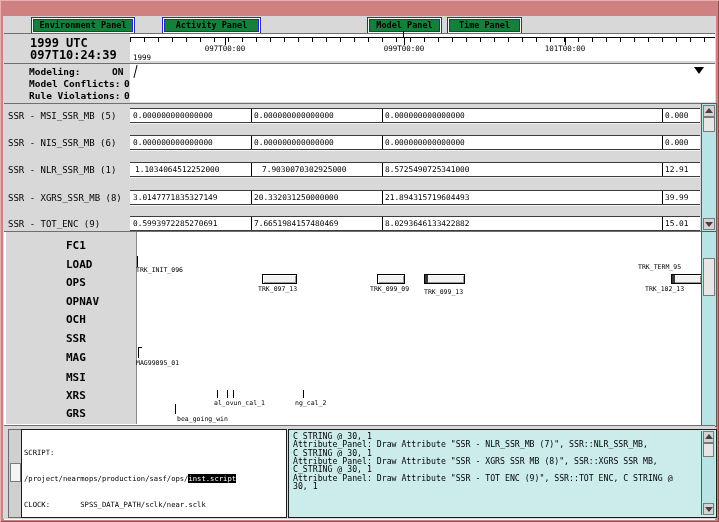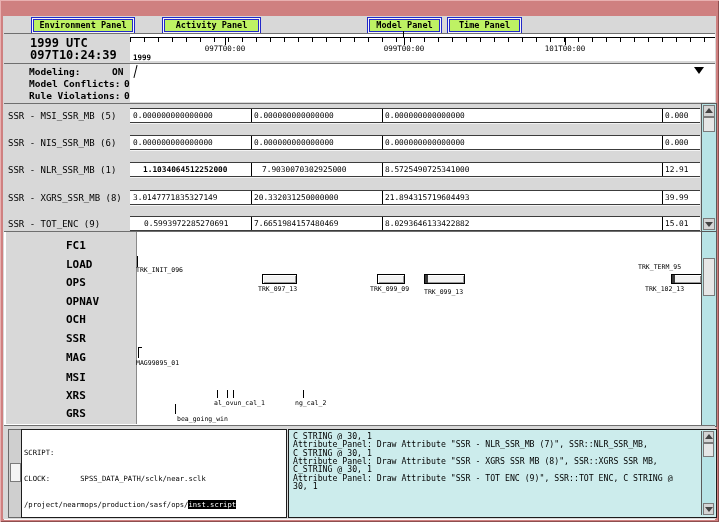--- a/index.html
+++ b/index.html
@@ -12,21 +12,21 @@
             border-top:1px solid #e2a3a3;border-bottom:1px solid #8f4444;}
   .tb-title{position:absolute;left:20px;right:34px;top:0;height:13px;text-align:center;
             color:#fff;font-size:9px;font-weight:bold;line-height:13px;white-space:nowrap;}
   .tb-box{position:absolute;top:0;height:12px;background:#c96565;border:1px solid #8f4444;box-shadow:inset 1px 1px 0 #e2a3a3;}
   .tb-glyph-bar{position:absolute;left:2px;right:2px;top:5px;height:2px;background:#7d3a3a;box-shadow:0 1px 0 #e2a3a3;}
   .tb-glyph-sq{position:absolute;left:3px;top:3px;width:6px;height:6px;border:1px solid #7d3a3a;}
   .tb-glyph-dot{position:absolute;left:4px;top:4px;width:3px;height:3px;background:#7d3a3a;}
   
   #content{position:absolute;left:3px;top:16px;width:713px;height:503px;background:#d8d8d8;}
   
-  .panel-btn{position:absolute;top:17px;height:15px;background:#bef264;border:1px solid #2228c8;
+  .panel-btn{position:absolute;top:17px;height:15px;background:#15803d;border:1px solid #2228c8;
              box-shadow:inset 0 0 0 1px #f6f6f6, inset 0 0 0 2px #2228c8;
              font-size:8.5px;font-weight:bold;text-align:center;line-height:14px;cursor:pointer;white-space:nowrap;}
   .section{position:absolute;left:4px;width:711px;background:#d8d8d8;border-top:1px solid #6f6f6f;border-bottom:1px solid #fafafa;}
   
   .ruler-white{position:absolute;background:#ffffff;}
   .ruler-line{position:absolute;height:1px;background:#000;}
   .ruler-ticks{position:absolute;height:4px;
     background:repeating-linear-gradient(90deg,#000 0 1px,transparent 1px 14px);}
   .major-tick{position:absolute;width:1px;height:8px;background:#000;}
   .tick-label{position:absolute;font-size:7.5px;transform:translateX(-50%);white-space:nowrap;}
@@ -85,21 +85,21 @@
   <div class="big-time" style="left:30px;top:36px;">1999 UTC</div>
   <div class="big-time" style="left:30px;top:48px;">097T10:24:39</div>
   <div class="ruler-line" style="left:130px;top:37px;width:585px;"></div>
   <div class="ruler-ticks" style="left:130px;top:38px;width:585px;"></div>
   <div class="major-tick" style="left:225px;top:37px;"></div>
   <div class="major-tick" style="left:404px;top:37px;"></div>
   <div class="major-tick" style="left:565px;top:37px;"></div>
   <div class="tick-label" style="left:225px;top:44px;">097T00:00</div>
   <div class="tick-label" style="left:404px;top:44px;">099T00:00</div>
   <div class="tick-label" style="left:565px;top:44px;">101T00:00</div>
-  <div class="small-label" style="left:133px;top:53px;font-weight:bold;">1999</div>
+  <div class="small-label" style="left:133px;top:53px;">1999</div>
   <div class="abs" style="left:403px;top:31px;width:1px;height:7px;background:#000;"></div>
 
   <div class="section" style="top:63px;height:40px;"></div>
   <div class="ruler-white" style="left:130px;top:64px;width:585px;height:38px;"></div>
   <div class="mod-line" style="left:29px;top:66px;">Modeling:</div>
   <div class="mod-line" style="left:112px;top:66px;">ON</div>
   <div class="mod-line" style="left:29px;top:78px;">Model Conflicts:</div>
   <div class="mod-line" style="left:124px;top:78px;">0</div>
   <div class="mod-line" style="left:29px;top:90px;">Rule Violations:</div>
   <div class="mod-line" style="left:124px;top:90px;">0</div>
@@ -125,21 +125,21 @@
     <span class="sep" style="left:121px;"></span>
     <span class="av" style="left:124px;">0.000000000000000</span>
     <span class="sep" style="left:252px;"></span>
     <span class="av" style="left:255px;">0.000000000000000</span>
     <span class="sep" style="left:532px;"></span>
     <span class="av" style="left:535px;">0.000</span>
   </div>
 
   <div class="attr-label" style="top:165px;">SSR - NLR_SSR_MB (1)</div>
   <div class="attr-strip" style="top:162px;">
-    <span class="av" style="left:13px;font-weight:bold;">1.1034064512252000</span>
+    <span class="av" style="left:5px;">1.1034064512252000</span>
     <span class="sep" style="left:121px;"></span>
     <span class="av" style="left:124px;margin-left:8px;">7.9030070302925000</span>
     <span class="sep" style="left:252px;"></span>
     <span class="av" style="left:255px;">8.5725490725341000</span>
     <span class="sep" style="left:532px;"></span>
     <span class="av" style="left:535px;">12.91</span>
   </div>
 
   <div class="attr-label" style="top:193px;">SSR - XGRS_SSR_MB (8)</div>
   <div class="attr-strip" style="top:190px;">
@@ -147,21 +147,21 @@
     <span class="sep" style="left:121px;"></span>
     <span class="av" style="left:124px;">20.332031250000000</span>
     <span class="sep" style="left:252px;"></span>
     <span class="av" style="left:255px;">21.894315719604493</span>
     <span class="sep" style="left:532px;"></span>
     <span class="av" style="left:535px;">39.99</span>
   </div>
 
   <div class="attr-label" style="top:219px;">SSR - TOT_ENC (9)</div>
   <div class="attr-strip" style="top:216px;">
-    <span class="av" style="left:14px;">0.5993972285270691</span>
+    <span class="av" style="left:3px;">0.5993972285270691</span>
     <span class="sep" style="left:121px;"></span>
     <span class="av" style="left:124px;">7.6651984157480469</span>
     <span class="sep" style="left:252px;"></span>
     <span class="av" style="left:255px;">8.0293646133422882</span>
     <span class="sep" style="left:532px;"></span>
     <span class="av" style="left:535px;">15.01</span>
   </div>
 
   <div class="sb" style="left:701px;top:103px;width:14px;height:127px;">
     <div class="sb-btn" style="top:1px;height:10px;">
@@ -225,22 +225,22 @@
   </div>
 
   <div class="section" style="top:425px;height:93px;"></div>
 
   <div class="sb-gray" style="left:8px;top:429px;width:13px;height:87px;">
     <div class="sb-thumb" style="top:33px;height:17px;background:#f4f4f4;"></div>
   </div>
   <div class="script-panel" style="left:21px;top:429px;width:264px;height:87px;">
     <div class="script-text">
       <div class="sline">SCRIPT:</div>
+      <div class="sline"><span>/project/nearmops/production/sasf/ops/</span><span class="hl">inst.script</span></div>
       <div class="sline">CLOCK:       SPSS_DATA_PATH/sclk/near.sclk</div>
-      <div class="sline"><span>/project/nearmops/production/sasf/ops/</span><span class="hl">inst.script</span></div>
       
       
       
       
       
     </div>
   </div>
 
   <div class="log-panel" style="left:288px;top:429px;width:427px;height:87px;">
     <div class="log-text">

